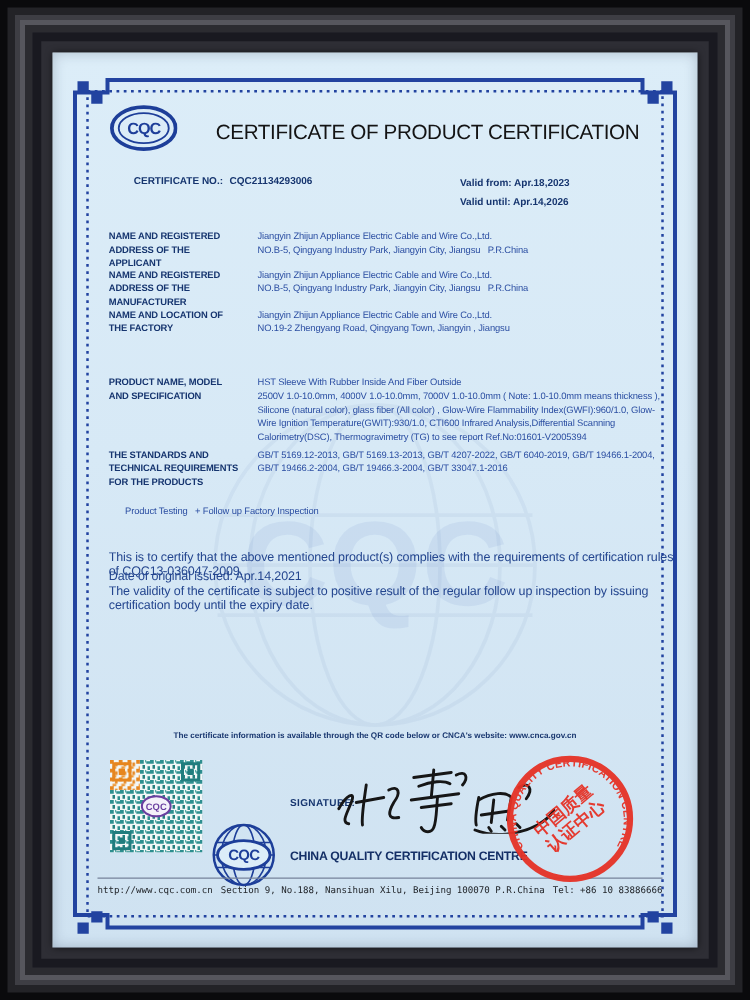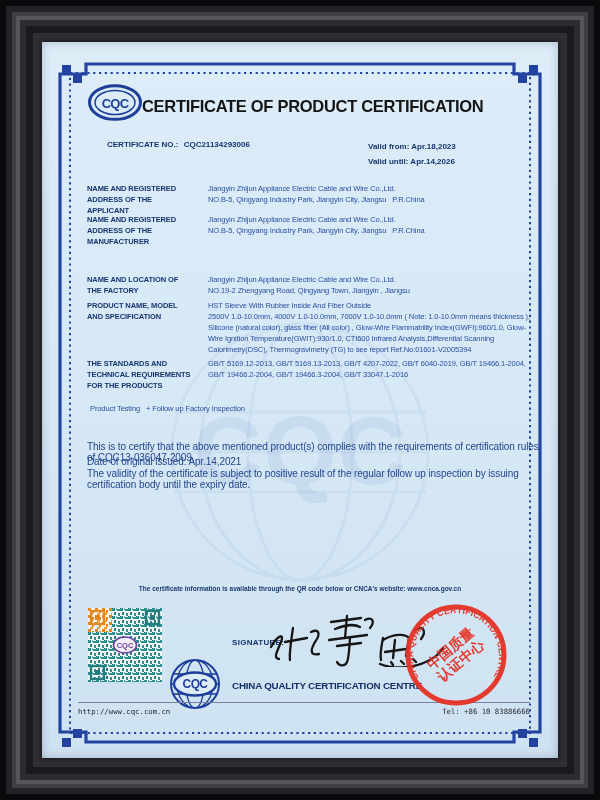--- a/index.html
+++ b/index.html
@@ -13,29 +13,29 @@
   .f5{position:absolute;inset:20px;background:#2b2b30;}
   .f6{position:absolute;inset:26px;background:#191920;}
   .f7{position:absolute;inset:33px;background:#2e2e35;}
   
   .paper{position:absolute;inset:42px;background:linear-gradient(180deg,#dcedf8 0%,#d7e9f6 45%,#cfe2f1 100%);
          box-shadow:inset 0 0 10px rgba(30,45,70,.25), 0 0 6px rgba(0,0,0,.7);}
   .border-svg{position:absolute;left:0;top:0;width:516px;height:716px;}
   .wm{position:absolute;left:0;top:0;width:516px;height:716px;pointer-events:none;}
   
   .logo-top{left:46px;top:42px;width:54px;height:37px;}
-  .title{left:100px;top:55px;width:400px;text-align:left;font-size:16.5px;font-weight:700;
+  .title{left:100px;top:55px;width:400px;text-align:center;font-size:16.5px;font-weight:400;
          color:#141414;letter-spacing:-0.3px;}
   .certno{left:65px;top:98px;font-size:8px;font-weight:bold;color:#16356f;}
   .certno b{color:#16356f;font-weight:bold;margin-left:3px;margin-top:24px;}
   .valid{left:326px;top:97px;font-size:8px;font-weight:bold;color:#16356f;line-height:15px;}
   
-  .row{position:absolute;left:45px;display:flex;align-items:flex-start;gap:12px;}
+  .row{position:absolute;left:45px;display:flex;align-items:flex-start;}
   .lbl{width:106px;font-size:7.5px;font-weight:bold;color:#16356f;line-height:11px;letter-spacing:-0.1px;}
-  .val{width:332px;margin-left:3px;font-size:7.5px;color:#2b4ea2;line-height:11px;white-space:pre-wrap;letter-spacing:-0.1px;}
+  .val{width:332px;margin-left:13px;font-size:7.5px;color:#2b4ea2;line-height:11px;white-space:pre-wrap;letter-spacing:-0.1px;}
   .stmt{position:absolute;left:45px;width:458px;font-size:10px;color:#24468f;letter-spacing:-0.1px;}
   
   .qrnote{left:0;top:543px;width:516px;text-align:center;font-size:6.5px;color:#1a3870;font-weight:bold;}
   .qr{left:46px;top:566px;width:74px;height:74px;}
   .sig-label{left:190px;top:596px;font-size:8px;font-weight:bold;color:#16356f;letter-spacing:.3px;}
   .sig-ink{left:223px;top:570px;width:185px;height:55px;}
   .logo-globe{left:121px;top:615px;width:64px;height:54px;}
   .orgname{left:190px;top:638px;font-size:9.8px;font-weight:800;color:#142f66;letter-spacing:-0.2px;}
   .stamp{left:361px;top:560px;width:106px;height:106px;z-index:5;opacity:.95;}
   .footline{left:36px;top:660px;width:452px;height:1px;background:#76839a;}
@@ -98,21 +98,21 @@
     </div>
 
     <div class="row" style="top:141px">
       <div class="lbl">NAME AND REGISTERED ADDRESS OF THE APPLICANT</div>
       <div class="val"><span>Jiangyin Zhijun Appliance Electric Cable and Wire Co.,Ltd.</span><br><span>NO.B-5, Qingyang Industry Park, Jiangyin City, Jiangsu   P.R.China</span></div>
     </div>
     <div class="row" style="top:172px">
       <div class="lbl">NAME AND REGISTERED ADDRESS OF THE MANUFACTURER</div>
       <div class="val"><span>Jiangyin Zhijun Appliance Electric Cable and Wire Co.,Ltd.</span><br><span>NO.B-5, Qingyang Industry Park, Jiangyin City, Jiangsu   P.R.China</span></div>
     </div>
-    <div class="row" style="top:232px">
+    <div class="row" style="top:204px">
       <div class="lbl">NAME AND LOCATION OF THE FACTORY</div>
       <div class="val"><span>Jiangyin Zhijun Appliance Electric Cable and Wire Co.,Ltd.</span><br><span>NO.19-2 Zhengyang Road, Qingyang Town, Jiangyin , Jiangsu</span></div>
     </div>
     <div class="row" style="top:258px">
       <div class="lbl">PRODUCT NAME, MODEL AND  SPECIFICATION</div>
       <div class="val"><span>HST Sleeve With Rubber Inside And Fiber Outside</span><br><span>2500V 1.0-10.0mm, 4000V 1.0-10.0mm, 7000V 1.0-10.0mm ( Note: 1.0-10.0mm means thickness ), Silicone (natural color), glass fiber (All color) , Glow-Wire Flammability Index(GWFI):960/1.0, Glow-Wire Ignition Temperature(GWIT):930/1.0, CTI600 Infrared Analysis,Differential Scanning Calorimetry(DSC), Thermogravimetry (TG) to see report Ref.No:01601-V2005394</span></div>
     </div>
     <div class="row" style="top:316px">
       <div class="lbl">THE STANDARDS AND TECHNICAL REQUIREMENTS FOR THE PRODUCTS</div>
       <div class="val"><span>GB/T 5169.12-2013, GB/T 5169.13-2013, GB/T 4207-2022, GB/T 6040-2019, GB/T 19466.1-2004, GB/T 19466.2-2004, GB/T 19466.3-2004, GB/T 33047.1-2016</span></div>
@@ -211,17 +211,18 @@
       </text>
       <g transform="rotate(-40 53 53)" fill="#e63226" font-weight="bold" font-size="14" text-anchor="middle">
         <text x="53" y="49">中国质量</text>
         <text x="53" y="65">认证中心</text>
       </g>
     </svg>
 
     <div class="abs footline"></div>
     <div class="abs footrow">
       <span>http://www.cqc.com.cn</span>
+      <span>Section 9, No.188, Nansihuan Xilu, Beijing 100070 P.R.China</span>
       <span>Tel: +86 10 83886666</span>
     </div>
 
   </div>
 </div>
 
 </body></html>

